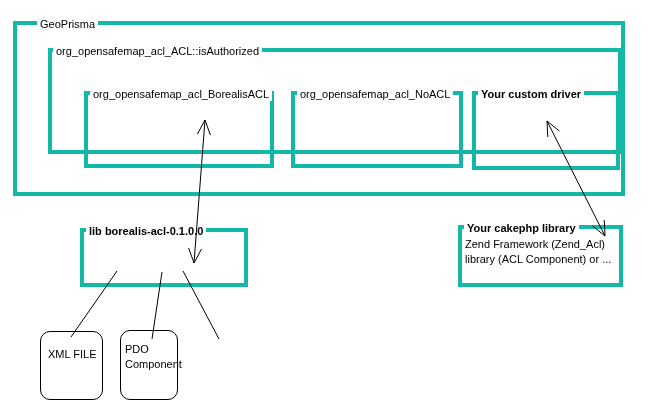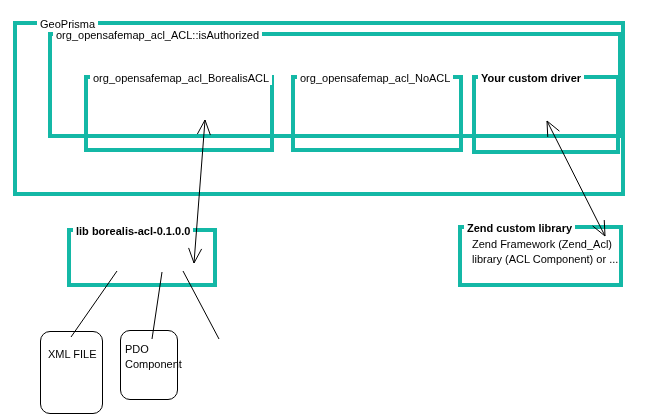--- a/index.html
+++ b/index.html
@@ -24,45 +24,45 @@
     top: -7px;
     left: 2px;
     background: #ffffff;
     padding: 0 3px;
     white-space: nowrap;
     line-height: 13px;
   }
   .bold { font-weight: bold; }
   #geoprisma  { left: 13px;  top: 21px;  width: 612px; height: 175px; }
   #geoprisma > .legend { left: 20px; }
-  #isauthorized { left: 31px; top: 7px; width: 574px; height: 106px; }
+  #isauthorized { left: 31px; top: 23px; width: 574px; height: 106px; }
   #isauthorized > .legend { left: 1px; }
   #borealis { left: 32px;  top: 39px; width: 190px; height: 77px; }
   #noacl    { left: 239px; top: 39px; width: 172px; height: 77px; }
   #driver   { left: 420px; top: 39px; width: 148px; height: 79px; text-align: center; }
-  #libbox     { left: 67px;  top: 228px; width: 150px; height: 59px; }
+  #libbox     { left: 80px;  top: 228px; width: 168px; height: 59px; }
   #librarybox { left: 458px; top: 225px; width: 165px; height: 62px; }
   .boxtext {
     position: absolute;
     left: 3px;
     top: 8px;
     line-height: 15px;
     white-space: nowrap;
   }
-  .boxtext span { display: block; margin-left: 7px; }
+  .boxtext span { display: block; }
   .rounded {
     position: absolute;
     border: 1px solid #000000;
     border-radius: 10px;
     box-sizing: border-box;
     line-height: 15px;
     background: #ffffff;
   }
   .rounded span { display: block; }
-  #xmlbox   { left: 40px;  top: 331px; width: 63px; height: 83px; padding: 15px 0 0 7px; }
+  #xmlbox   { left: 40px;  top: 331px; width: 63px; height: 69px; padding: 15px 0 0 7px; }
   #pdobox   { left: 120px; top: 330px; width: 58px; height: 70px; padding: 11px 0 0 4px; }
   #otherbox { left: 193px; top: 332px; width: 61px; height: 69px; padding: 6px 0 0 7px; }
   #connector-layer {
     position: absolute;
     left: 0; top: 0;
     width: 660px; height: 418px;
     pointer-events: none;
   }
 </style>
 </head>
@@ -88,21 +88,21 @@
         <span class="legend bold">Your custom driver</span>
       </div>
     </div>
   </div>
 
   <div class="groupbox" id="libbox">
     <span class="legend bold">lib borealis-acl-0.1.0.0</span>
   </div>
 
   <div class="groupbox" id="librarybox">
-    <span class="legend bold">Zend custom library</span>
+    <span class="legend bold">Your cakephp library</span>
     <div class="boxtext">
       <span>Zend Framework (Zend_Acl)</span>
       <span>library (ACL Component) or ...</span>
     </div>
   </div>
 
   <div class="rounded" id="xmlbox">
     <span>XML FILE</span>
   </div>
 

